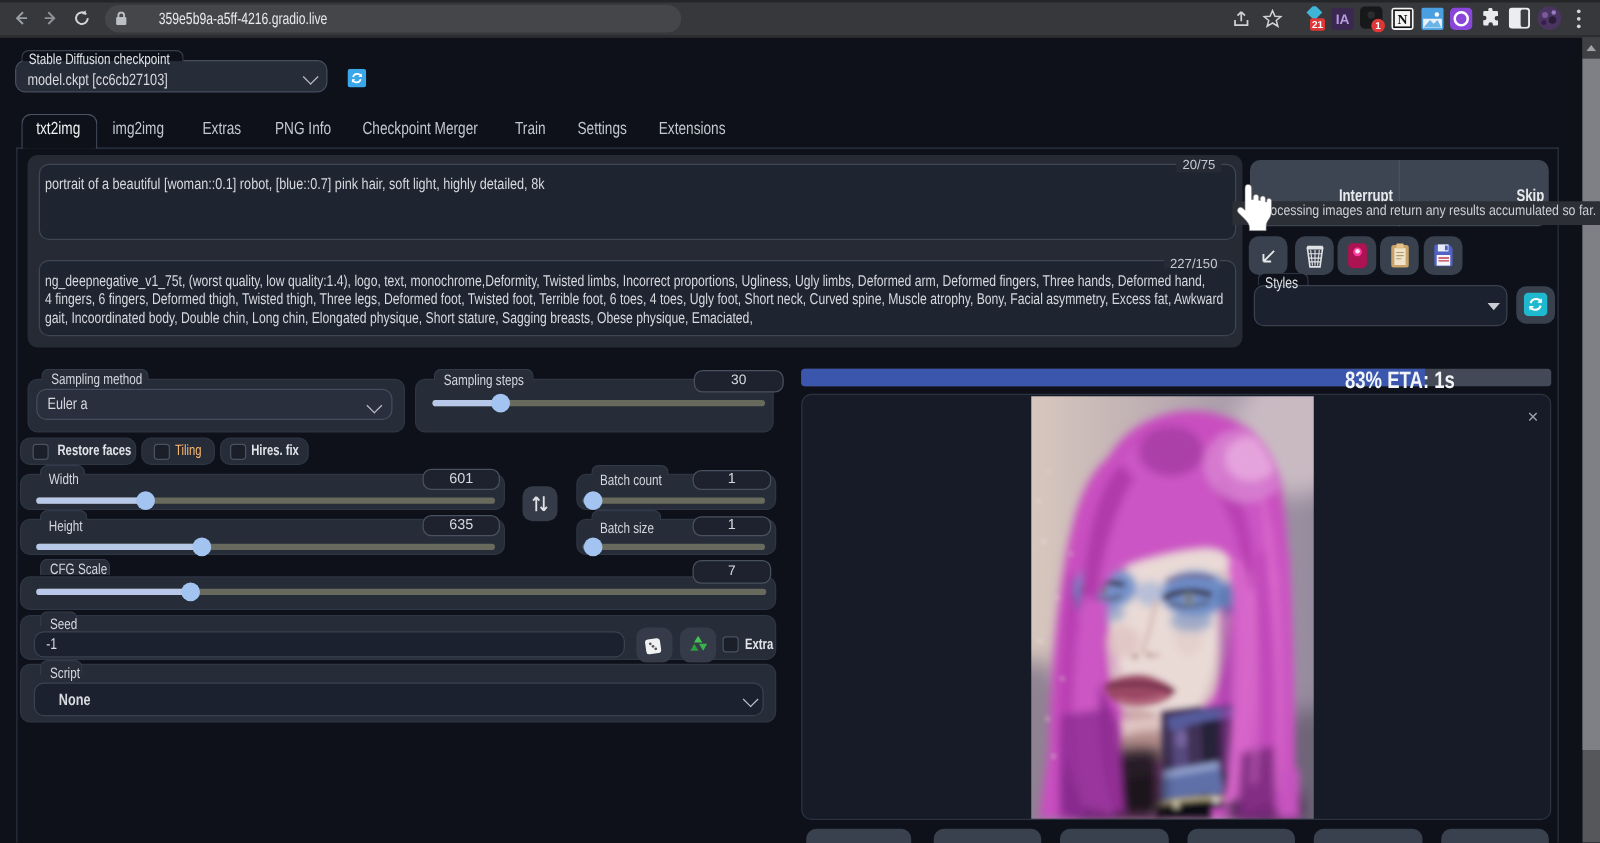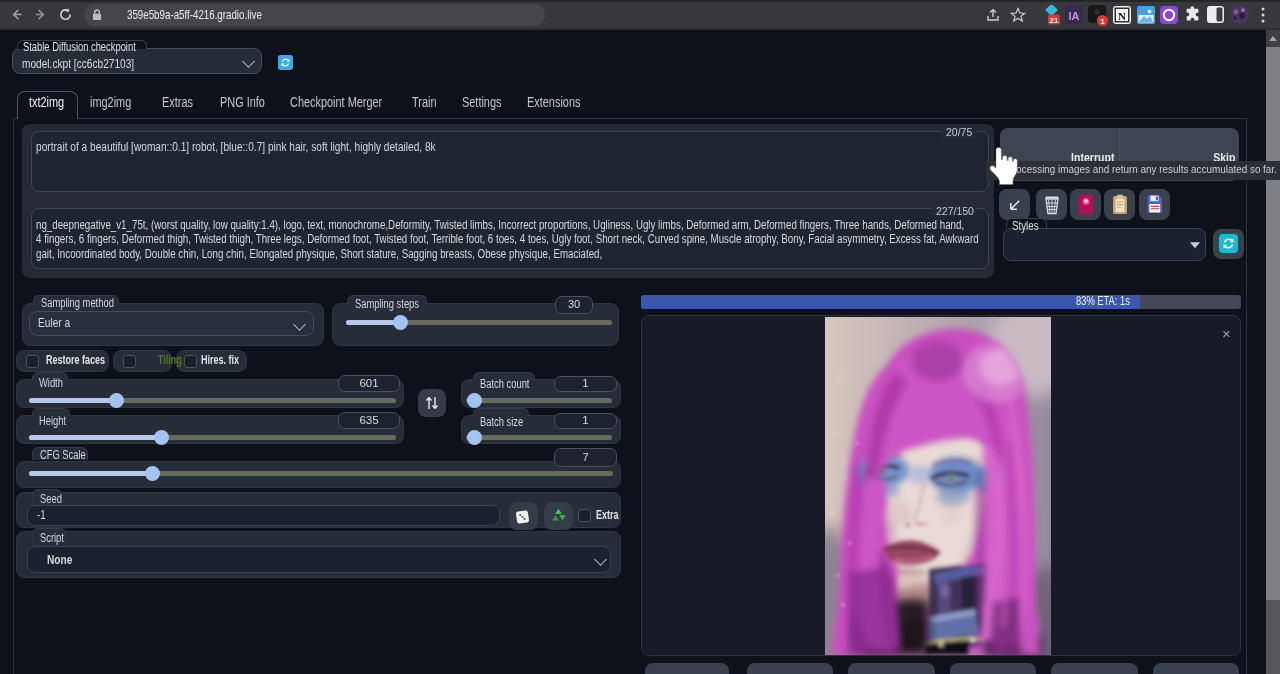--- a/index.html
+++ b/index.html
@@ -200,32 +200,32 @@
 <div class="block" style="left:22px;top:303px;width:302px;height:43px"></div>
 <div class="tag" style="left:33px;top:295px;width:86px;height:9px"></div>
 <div class="txt c" style="left:41px;top:296.2px;font-size:12px;color:#d3d7de">Sampling method</div>
 <div class="darkinput" style="left:29px;top:311px;width:285px;height:25px;background:#2a2f3d;border-color:#444c5d"></div>
 <div class="txt c" style="left:38px;top:315.1px;font-size:13px">Euler a</div>
 <div class="chev" style="left:295px;top:320px"></div>
 
 <div class="block" style="left:332px;top:303px;width:287px;height:43px"></div>
 <div class="tag" style="left:347px;top:295px;width:80px;height:9px"></div>
 <div class="txt c" style="left:355px;top:296.8px;font-size:12px;color:#d3d7de">Sampling steps</div>
-<div class="numbox" style="left:555px;top:296px;width:38px;height:18px"><span style="position:relative;top:1px">30</span></div>
+<div class="numbox" style="left:555px;top:296px;width:72px;height:18px"><span style="position:relative;top:1px">30</span></div>
 <div class="track" style="left:346px;top:319.5px;width:266px"></div>
 <div class="fill" style="left:346px;top:319.5px;width:55px"></div>
 <div class="thumb" style="left:393px;top:314.5px"></div>
 
 <div class="block" style="left:16px;top:350px;width:93px;height:22px"></div>
 <div class="block" style="left:113px;top:350px;width:59px;height:22px"></div>
 <div class="block" style="left:176px;top:350px;width:71px;height:22px"></div>
 <div class="cb" style="left:26px;top:355px"></div>
 <div class="txt" style="left:46px;top:352.8px;font-size:12px;font-weight:600;color:#e2e4e9"><span class="c" style="display:inline-block;transform:scaleX(0.75)">Restore faces</span></div>
 <div class="cb" style="left:123px;top:355px"></div>
-<div class="txt" style="left:158px;top:352.8px;font-size:12px;font-weight:700;color:#4d7c0f"><span class="c" style="display:inline-block;transform:scaleX(0.75)">Tiling</span></div>
+<div class="txt" style="left:140px;top:352.8px;font-size:12px;font-weight:400;color:#fdba74"><span class="c" style="display:inline-block;transform:scaleX(0.75)">Tiling</span></div>
 <div class="cb" style="left:184px;top:355px"></div>
 <div class="txt" style="left:201px;top:352.8px;font-size:12px;font-weight:600;color:#e2e4e9"><span class="c" style="display:inline-block;transform:scaleX(0.75)">Hires. fix</span></div>
 
 <div class="block" style="left:16px;top:379px;width:388px;height:29px"></div>
 <div class="tag" style="left:32px;top:372px;width:36px;height:8px"></div>
 <div class="txt c" style="left:39px;top:375.8px;font-size:12px;color:#d3d7de">Width</div>
 <div class="numbox" style="left:338px;top:375px;width:62px;height:17px;font-size:11.5px"><span style="position:relative;top:1px">601</span></div>
 <div class="track" style="left:29px;top:398px;width:367px"></div>
 <div class="fill" style="left:29px;top:398px;width:87px"></div>
 <div class="thumb" style="left:108.5px;top:393px"></div>
@@ -289,21 +289,21 @@
 
 <div class="block" style="left:16px;top:531px;width:605px;height:47px"></div>
 <div class="tag" style="left:32px;top:528px;width:34px;height:12px"></div>
 <div class="txt c" style="left:40px;top:530.8px;font-size:12px;color:#d3d7de">Script</div>
 <div class="darkinput" style="left:27px;top:546px;width:584px;height:27px"></div>
 <div class="txt c" style="left:47px;top:551.8px;font-size:13px;font-weight:600">None</div>
 <div class="chev" style="left:596px;top:555px"></div>
 
 <div class="abs" style="left:641px;top:295px;width:600px;height:14px;border-radius:3px;background:#434956"></div>
 <div class="abs" style="left:641px;top:295px;width:499px;height:14px;border-radius:3px 0 0 3px;background:#3a57ad"></div>
-<div class="txt" style="left:1076px;top:294px;font-size:12px;font-weight:normal;color:#f2f4f8"><span class="c" style="display:inline-block">83% ETA: 1s</span></div>
+<div class="txt" style="left:1076px;top:294px;font-size:19px;font-weight:bold;color:#f2f4f8"><span class="c" style="display:inline-block">83% ETA: 1s</span></div>
 
 <div class="abs" style="left:641px;top:315px;width:600px;height:341px;background:#161b27;border:1px solid #2c3340;border-radius:8px"></div>
 <div class="txt" style="left:1222px;top:325px;font-size:15px;color:#9aa2ae">×</div>
 
 <svg class="abs" style="left:825px;top:317px" width="226" height="338" viewBox="0 0 226 338">
 <defs>
 <linearGradient id="bgg" x1="0" y1="0" x2="1" y2="0">
   <stop offset="0" stop-color="#d8c8be"></stop>
         <stop offset="0.45" stop-color="#bcadb2"></stop>
         <stop offset="0.8" stop-color="#a195a5"></stop>

